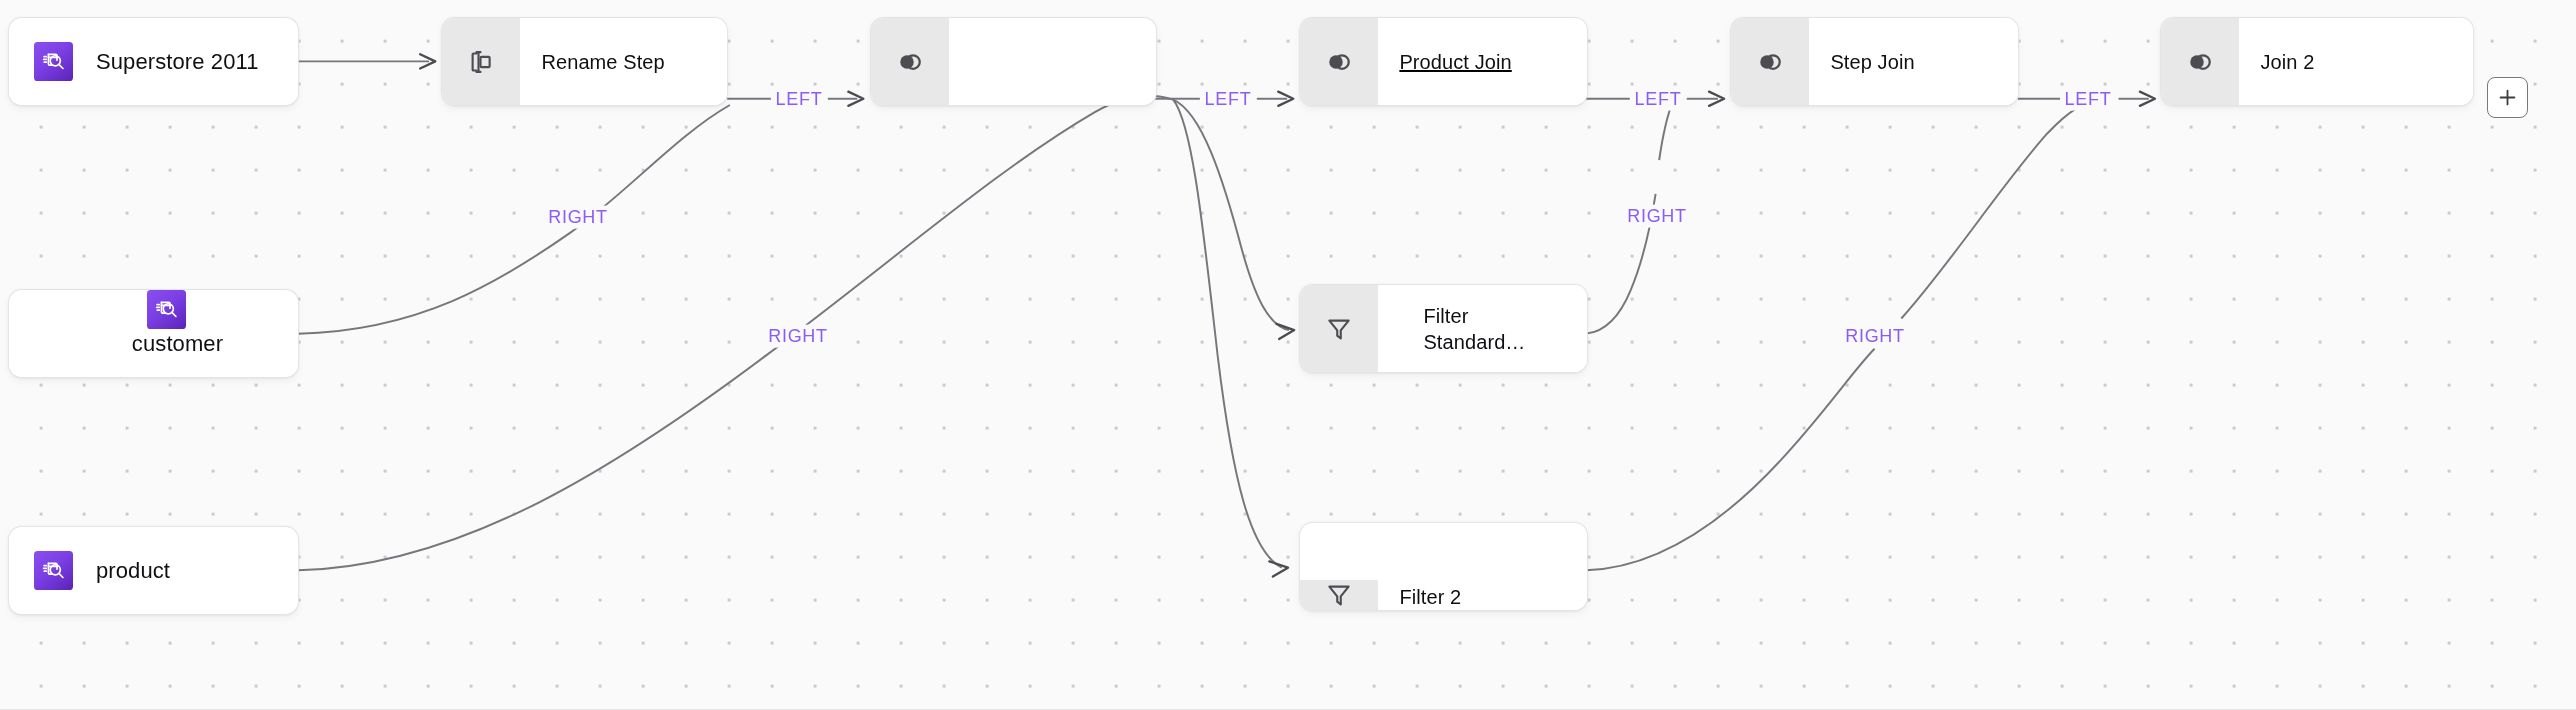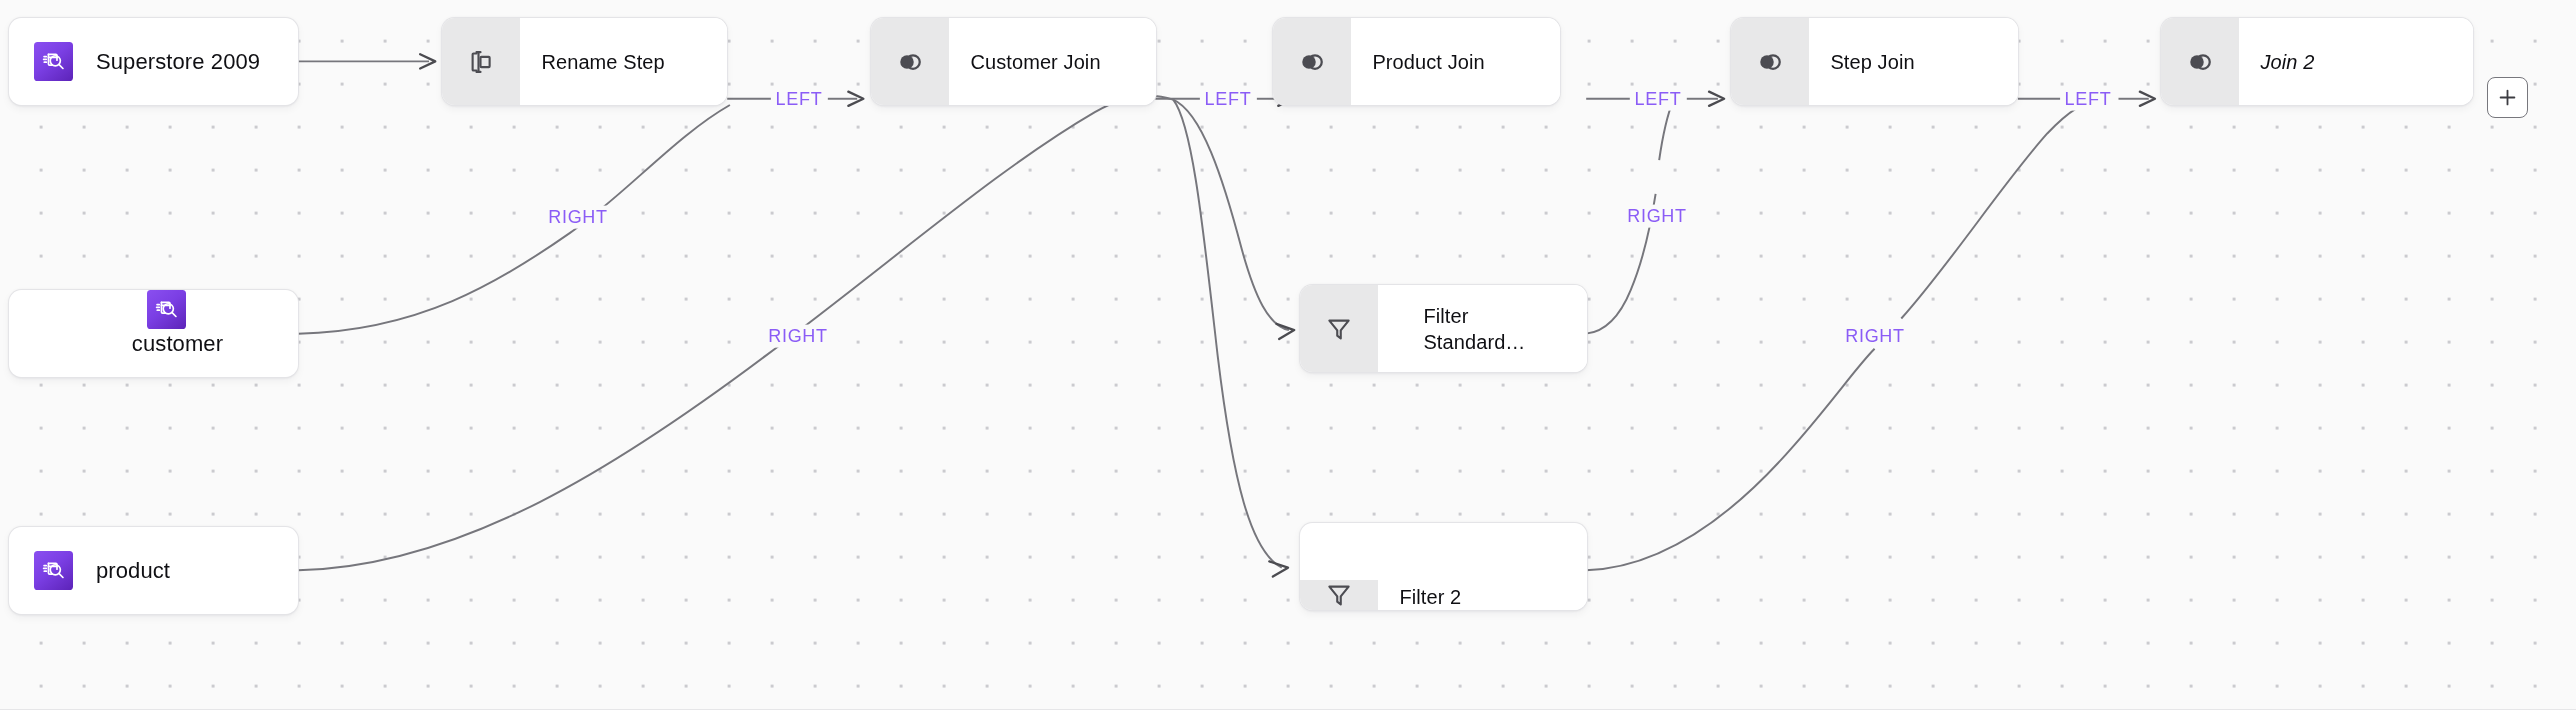--- a/index.html
+++ b/index.html
@@ -247,21 +247,21 @@
     <div class="src-badge">
       <svg width="27" height="27" viewBox="0 0 24 24" fill="none" stroke="#ffffff" stroke-width="1.5" stroke-linecap="round" stroke-linejoin="round">
         <path d="M7.5 5.6 h6.6 a1 1 0 0 1 1 1 v4.2"></path>
         <path d="M7.5 5.6 v8.6 a1 1 0 0 0 1 1 h2.3"></path>
         <path d="M7.5 8.4 h7.6"></path>
         <circle cx="13.6" cy="11.4" r="4.5"></circle>
         <path d="M17.0 14.8 L20.4 18.2"></path>
         <path d="M3.6 7.6 h2.0 M3.2 10.1 h2.4 M3.8 12.6 h1.8"></path>
       </svg>
     </div>
-    <div class="src-label">Superstore 2009</div>
+    <div class="src-label">Superstore 2011</div>
   </div>
 
   <div class="node source" style="left:9px; top:290px; width:289px; height:87px;flex-direction:column;">
     <div class="src-badge">
       <svg width="27" height="27" viewBox="0 0 24 24" fill="none" stroke="#ffffff" stroke-width="1.5" stroke-linecap="round" stroke-linejoin="round">
         <path d="M7.5 5.6 h6.6 a1 1 0 0 1 1 1 v4.2"></path>
         <path d="M7.5 5.6 v8.6 a1 1 0 0 0 1 1 h2.3"></path>
         <path d="M7.5 8.4 h7.6"></path>
         <circle cx="13.6" cy="11.4" r="4.5"></circle>
         <path d="M17.0 14.8 L20.4 18.2"></path>
@@ -299,26 +299,23 @@
     </div>
   </div>
 
   <div class="node step" style="left:871px; top:18px; width:285px; height:87px;">
     <div class="step-gutter">
       <svg width="30" height="30" viewBox="0 0 24 24">
         <circle cx="9.6" cy="12" r="5.4" fill="#4c4c52"></circle>
         <circle cx="14.4" cy="12" r="5.4" fill="none" stroke="#4c4c52" stroke-width="1.8"></circle>
       </svg>
     </div>
-    <div class="step-body">
-      <span class="step-label">Customer Join</span>
-    </div>
-  </div>
-
-  <div class="node step" style="left:1273px; top:18px; width:287px; height:87px;">
+  </div>
+
+  <div class="node step" style="left:1300px; top:18px; width:287px; height:87px;text-decoration:underline;">
     <div class="step-gutter">
       <svg width="30" height="30" viewBox="0 0 24 24">
         <circle cx="9.6" cy="12" r="5.4" fill="#4c4c52"></circle>
         <circle cx="14.4" cy="12" r="5.4" fill="none" stroke="#4c4c52" stroke-width="1.8"></circle>
       </svg>
     </div>
     <div class="step-body">
       <span class="step-label">Product Join</span>
     </div>
   </div>
@@ -328,21 +325,21 @@
       <svg width="30" height="30" viewBox="0 0 24 24">
         <circle cx="9.6" cy="12" r="5.4" fill="#4c4c52"></circle>
         <circle cx="14.4" cy="12" r="5.4" fill="none" stroke="#4c4c52" stroke-width="1.8"></circle>
       </svg>
     </div>
     <div class="step-body">
       <span class="step-label">Step Join</span>
     </div>
   </div>
 
-  <div class="node step" style="left:2161px; top:18px; width:312px; height:87px;font-style:italic;">
+  <div class="node step" style="left:2161px; top:18px; width:312px; height:87px;">
     <div class="step-gutter">
       <svg width="30" height="30" viewBox="0 0 24 24">
         <circle cx="9.6" cy="12" r="5.4" fill="#4c4c52"></circle>
         <circle cx="14.4" cy="12" r="5.4" fill="none" stroke="#4c4c52" stroke-width="1.8"></circle>
       </svg>
     </div>
     <div class="step-body">
       <span class="step-label">Join 2</span>
     </div>
   </div>

